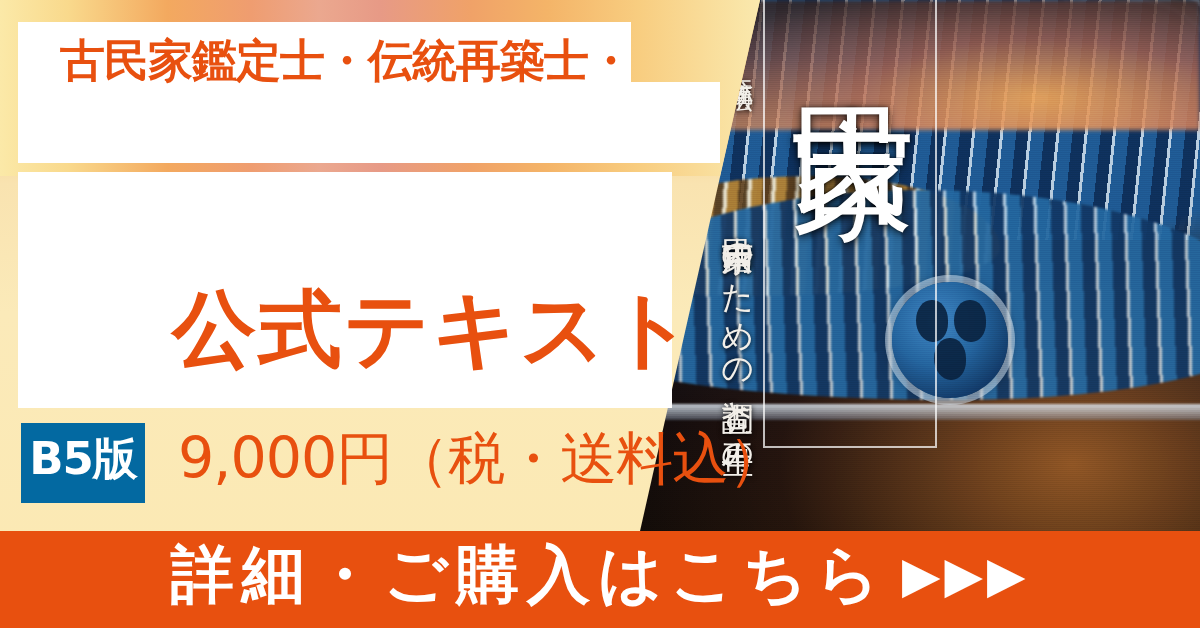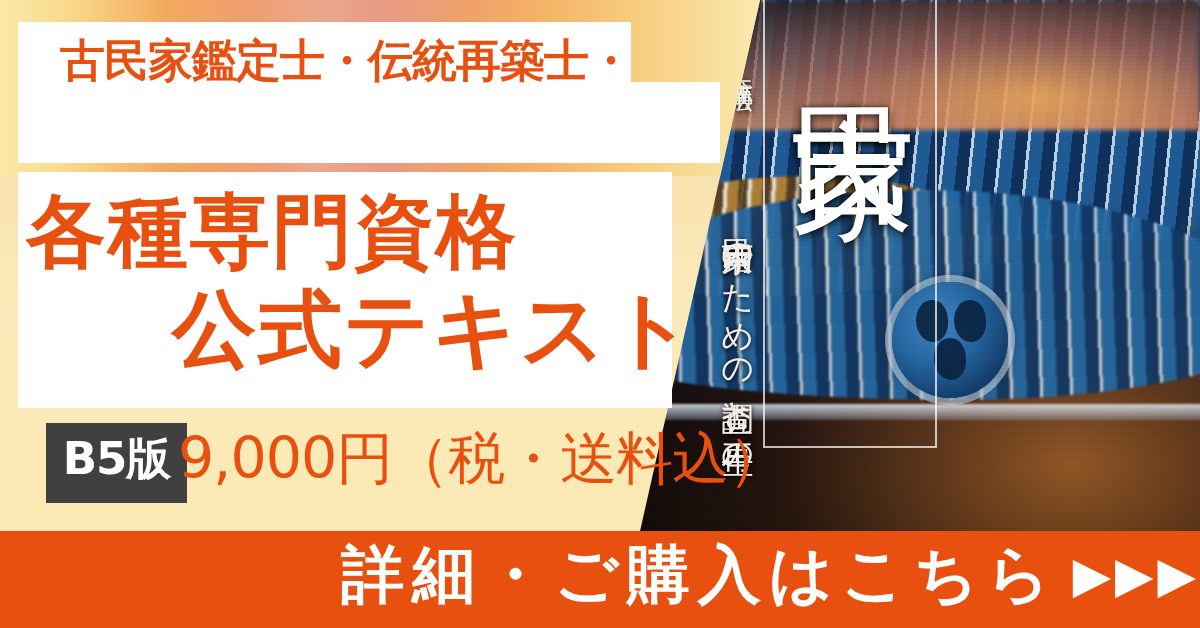--- a/index.html
+++ b/index.html
@@ -185,39 +185,39 @@
   .big-line{
     position:absolute;color:#E8500F;
     font-family:"DejaVu Sans","Liberation Sans",sans-serif;
     font-weight:700;line-height:1;white-space:nowrap;
   }
   .big-line-1{left:26px;top:192px;font-size:80px;letter-spacing:2px;}
   .big-line-2{left:172px;top:288px;font-size:84px;letter-spacing:2px;font-family:Liberation Serif, serif;}
 
   
   .badge-b5{
-    position:absolute;left:21px;top:423px;width:141px;height:80px;background:#404040;margin-left:25px;
+    position:absolute;left:21px;top:423px;width:124px;height:80px;background:#0369a1;
   }
   .badge-b5 span{
     position:absolute;left:0;right:0;top:13px;text-align:center;color:#ffffff;
     font-family:"DejaVu Sans","Liberation Sans",sans-serif;
     font-weight:700;font-size:45px;line-height:1;letter-spacing:-1px;
   }
   .price-text{
     position:absolute;left:178px;top:430px;color:#E8500F;
     font-family:"DejaVu Sans","Liberation Sans",sans-serif;
     font-weight:400;font-size:57px;line-height:1;white-space:nowrap;letter-spacing:-1px;
   }
 
   
   .cta-bar{
     position:absolute;left:0;top:531px;width:1200px;height:97px;background:#E8500F;
   }
   .cta-text{
-    position:absolute;left:0;right:0;top:543px;text-align:right;color:#ffffff;
+    position:absolute;left:0;right:0;top:543px;text-align:center;color:#ffffff;
     font-family:"DejaVu Sans","Liberation Sans",sans-serif;
     font-weight:700;font-size:63px;line-height:1;letter-spacing:8px;white-space:nowrap;
   }
   .cta-arrows{
     display:inline-block;margin-left:14px;font-size:50px;letter-spacing:4px;vertical-align:4px;
   }
 </style>
 </head>
 <body>
 
@@ -244,21 +244,20 @@
   </div>
 
   <div class="left-plate"></div>
   <div class="top-gradient"></div>
 
   <div class="panel-top"></div>
   <div class="panel-main"></div>
 
   <div class="cert-line cert-line-1">古民家鑑定士・伝統再築士・</div>
 
-  <div class="big-line big-line-1">各種専門資格</div>
   <div class="big-line big-line-2">公式テキスト</div>
 
   <div class="badge-b5">
     <span>B5版</span>
   </div>
   <div class="price-text">9,000円（税・送料込）</div>
 
   <div class="cta-bar"></div>
   <div class="cta-text">
     <span>詳細・ご購入はこちら</span><span class="cta-arrows">▶▶▶</span>

